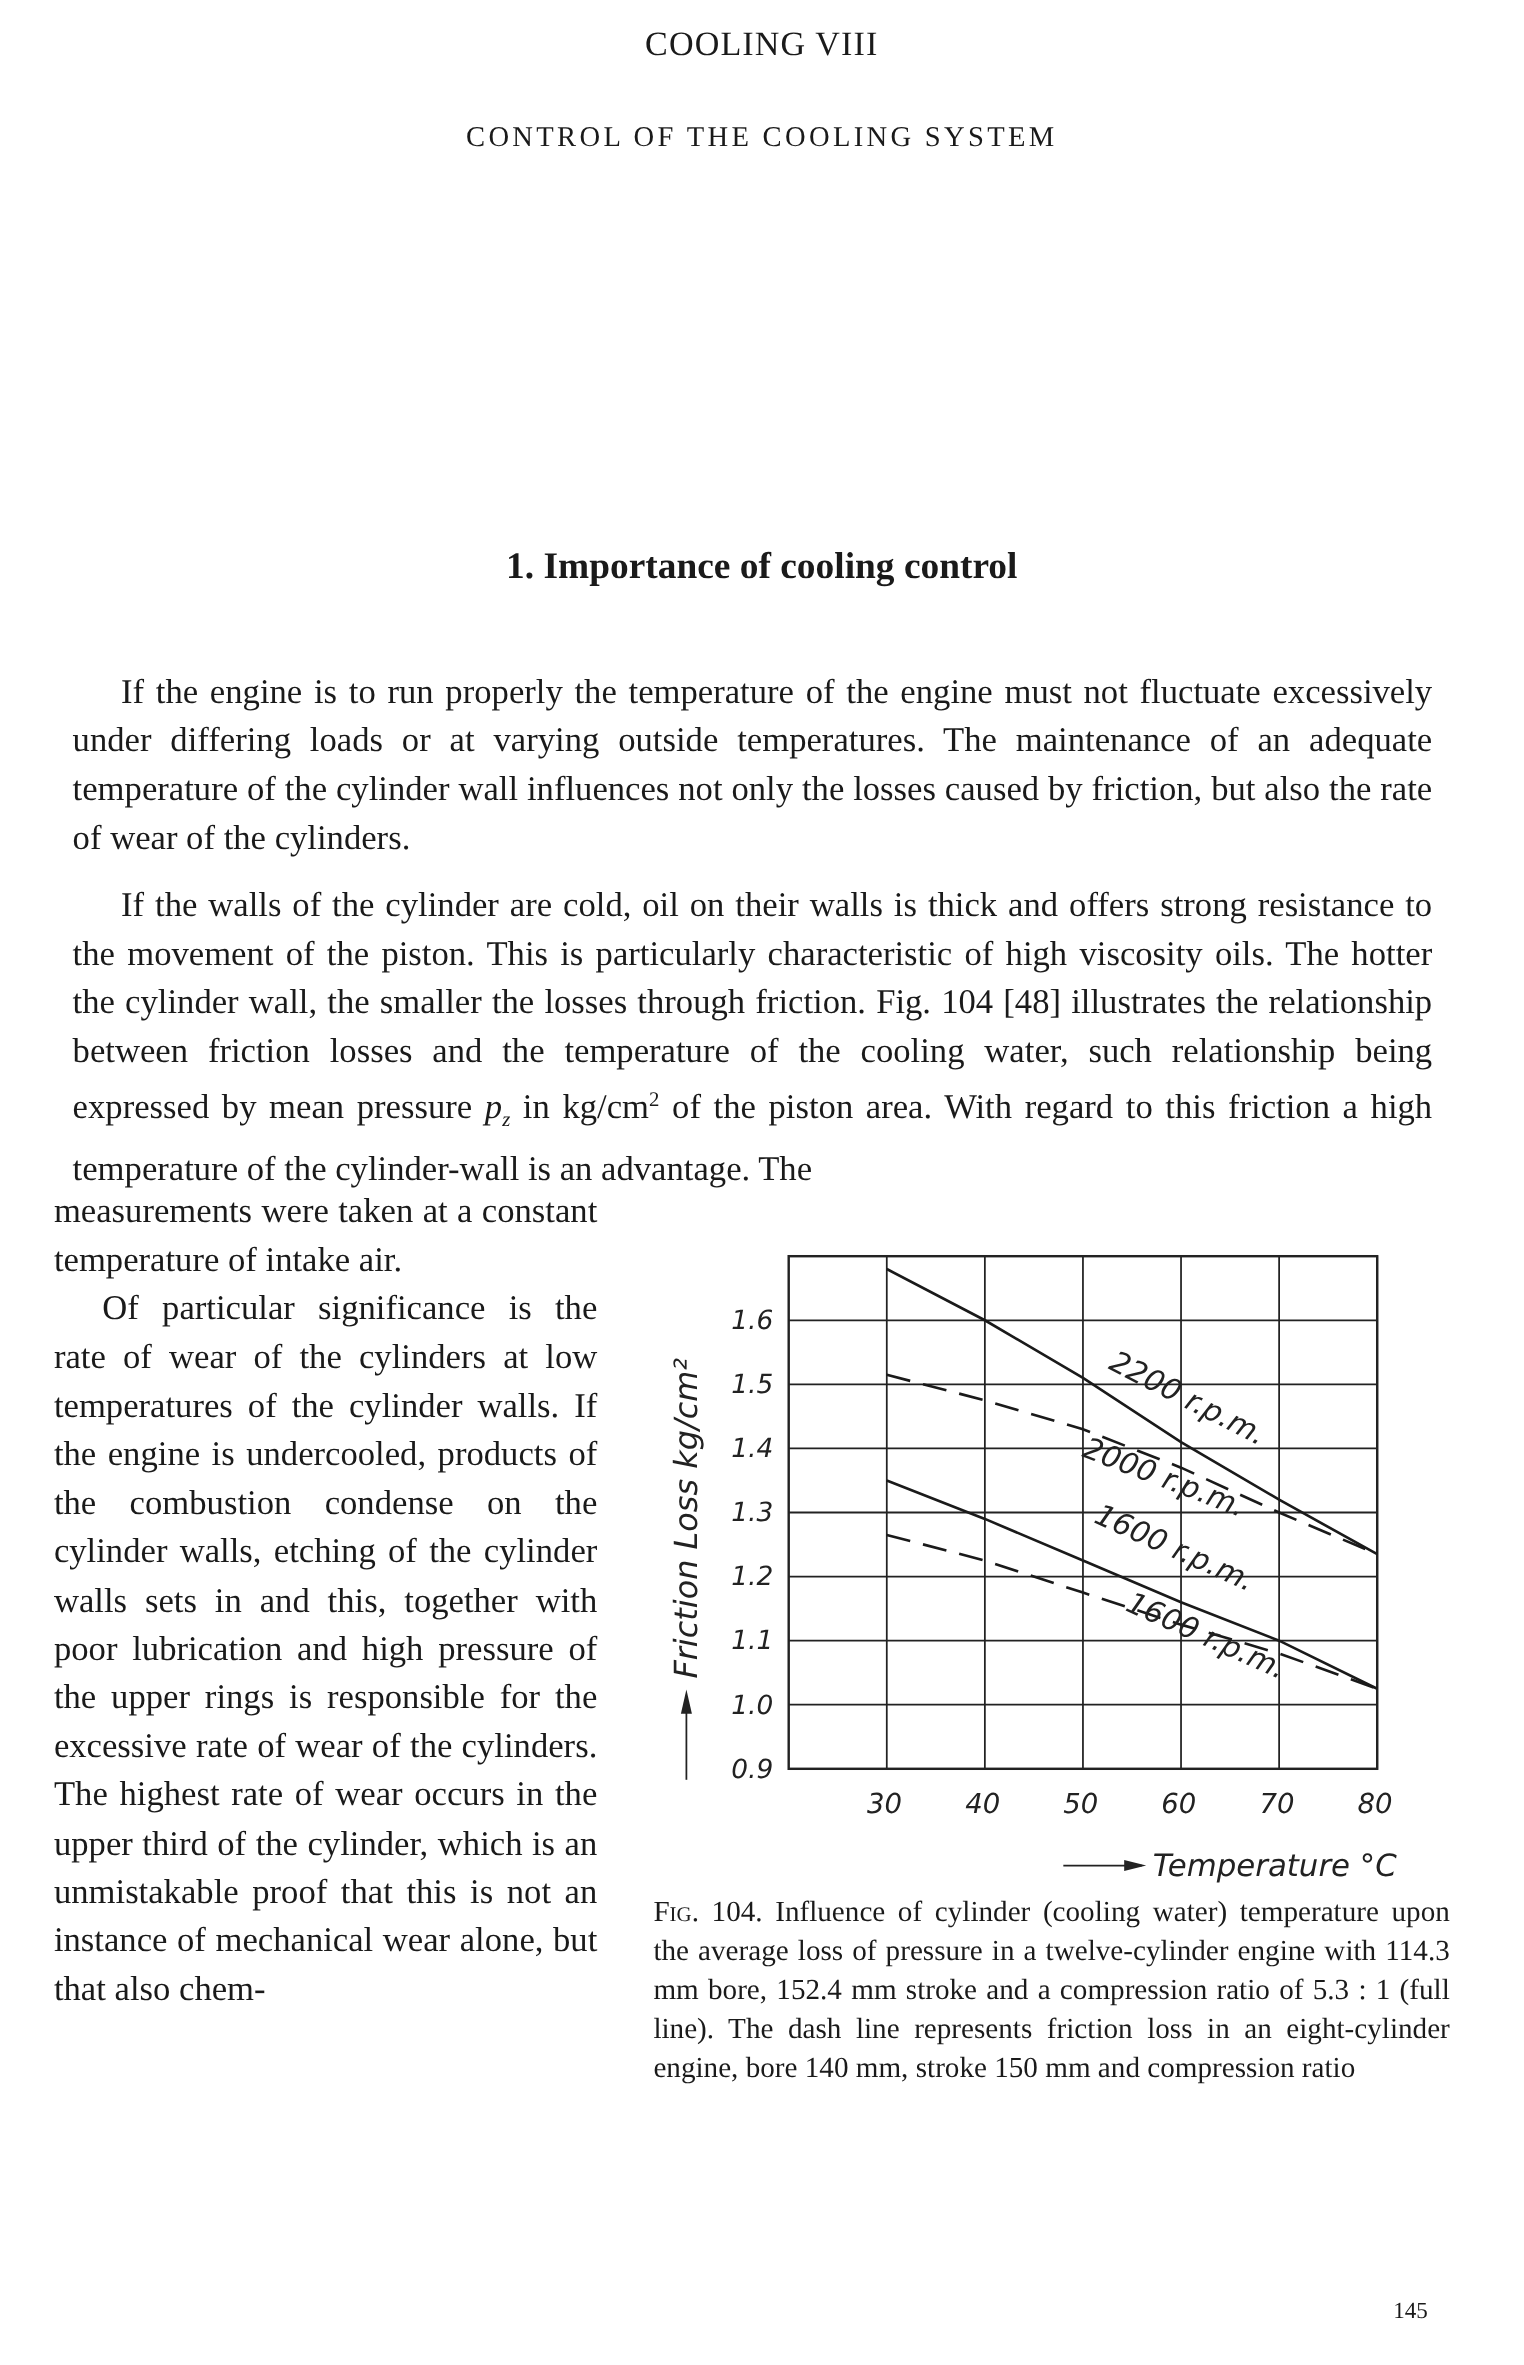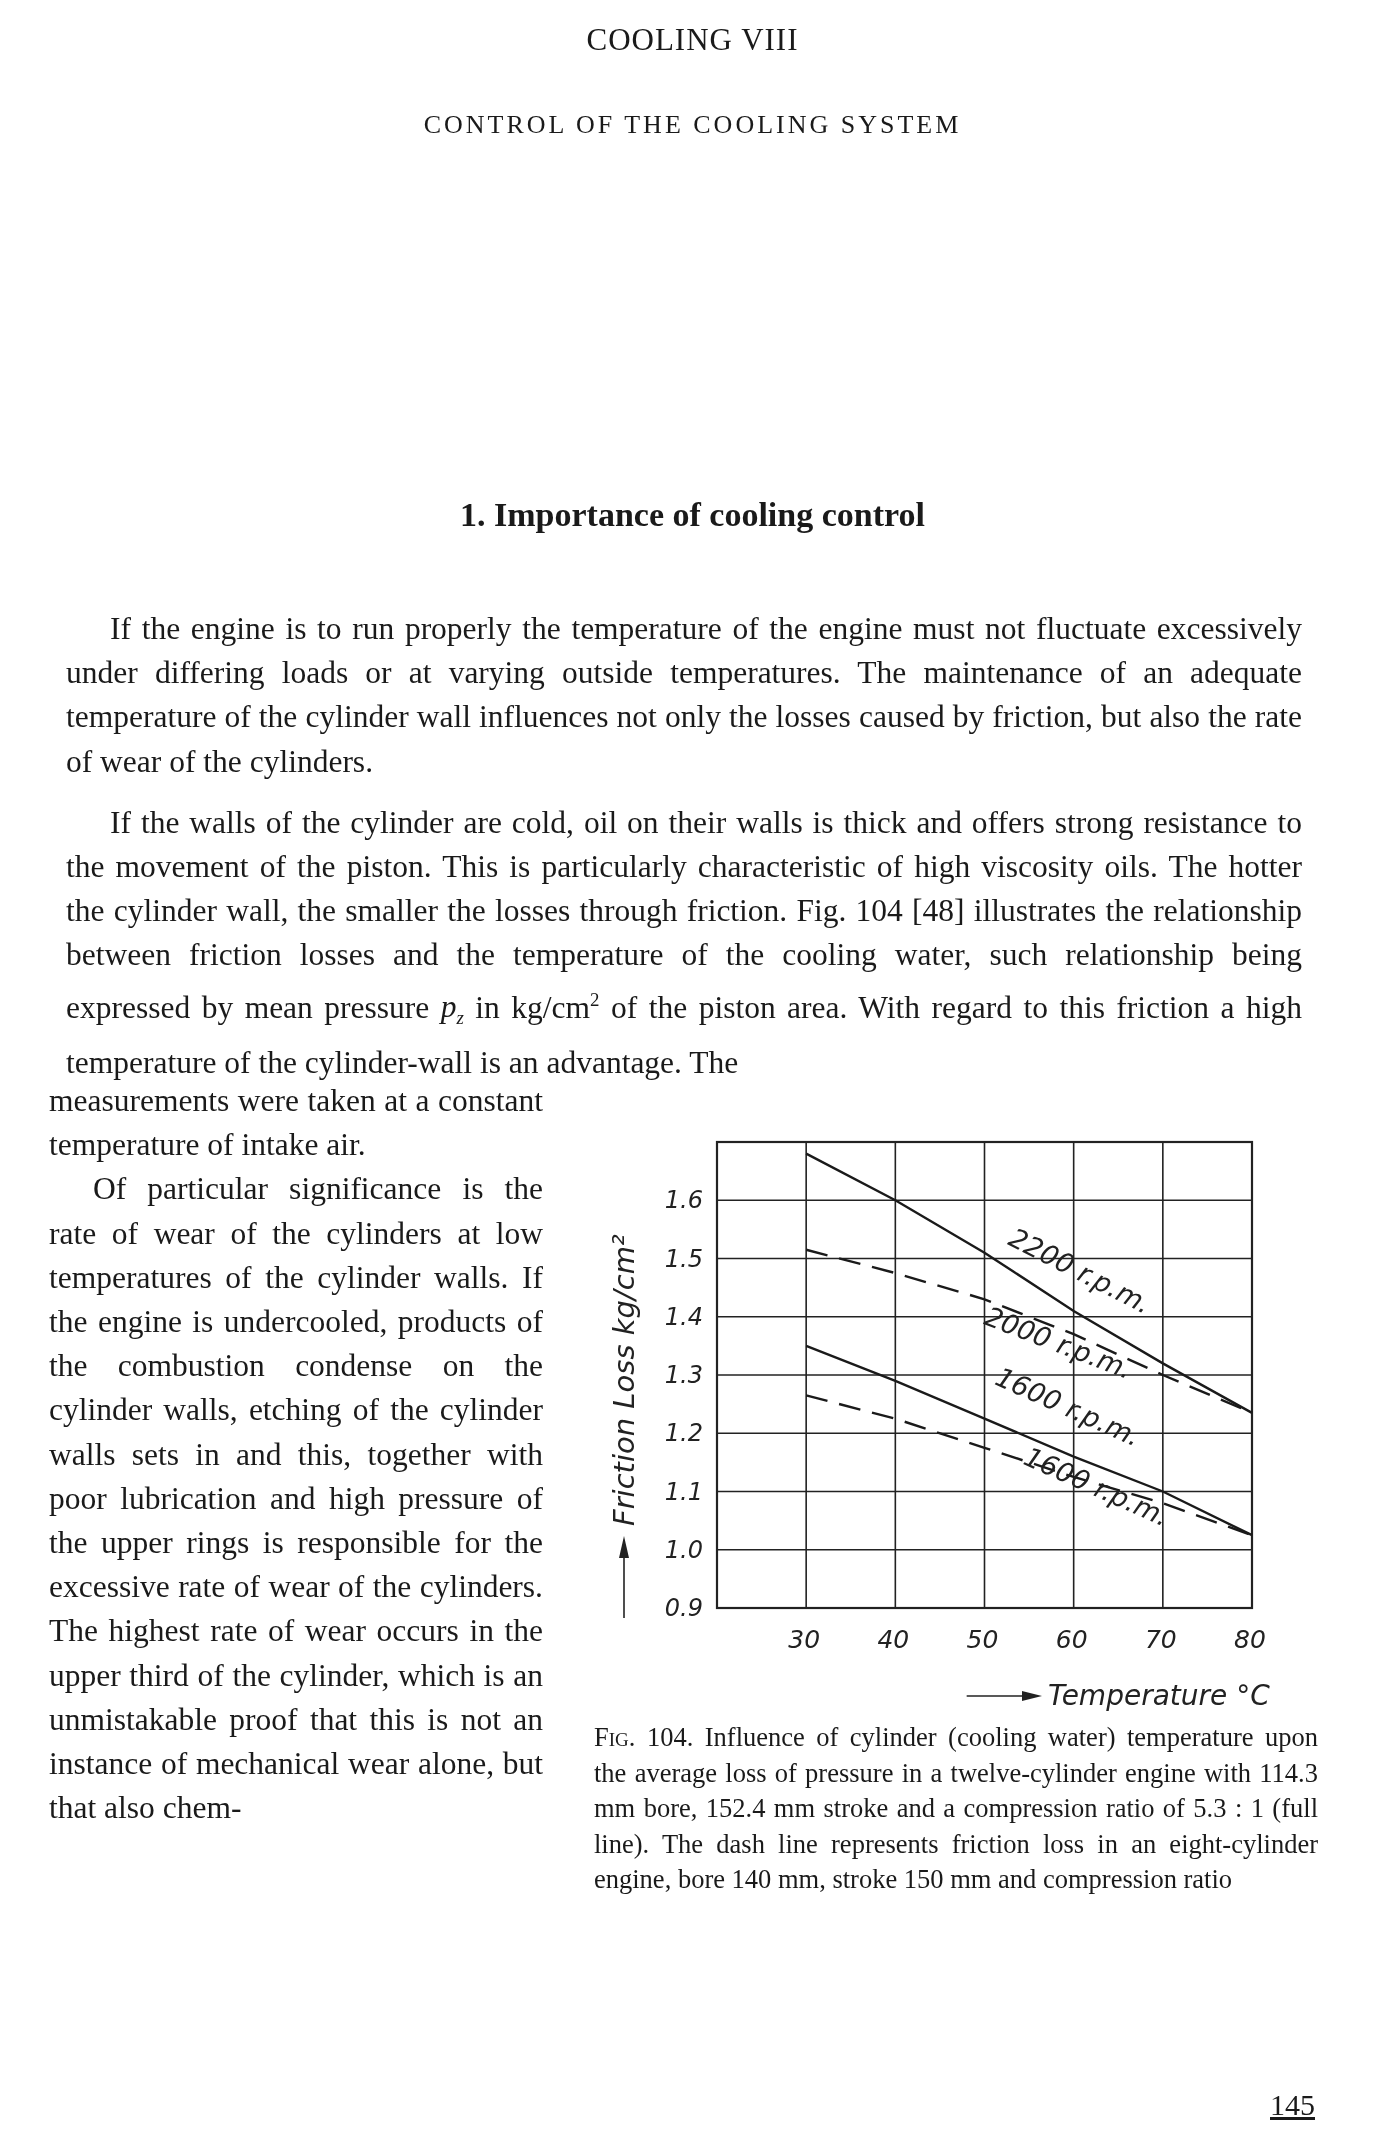--- a/index.html
+++ b/index.html
@@ -10,21 +10,21 @@
   .title { top:110px; left:0; width:1385px; text-align:center; font-size:26px; letter-spacing:3px; }
   .section { top:496px; left:0; width:1385px; text-align:center; font-size:34px; font-weight:bold; }
   .para { font-size:31.5px; line-height:44.2px; text-align:justify; margin:17px; }
   .full { left:49px; width:1270px; }
   .indent { text-indent:44px; }
   .left-col { left:49px; width:494px; top:1079px; }
   .left-col p { margin:0; font-size:31.5px; line-height:44.2px; text-align:justify; }
   .caption { left:594px; width:724px; top:1720px; font-size:26.5px; line-height:35.5px; text-align:justify; }
   .caption .sc { font-variant:small-caps; }
   .caption-last { text-align:center; display:block; }
-  .pageno { right:70px; top:2088px; font-size:30px;text-decoration:underline; }
+  .pageno { right:87px; top:2088px; font-size:21px; }
   .chart { left:560px; top:1100px; width:760px; height:610px; }
   .chart svg { overflow:visible; }
   .axis-text { font-family:"DejaVu Sans", sans-serif; font-style:italic; fill:#222; }
 </style>
 </head>
 <body>
 
 <div class="abs chapter">COOLING VIII</div>
 <div class="abs title">CONTROL OF THE COOLING SYSTEM</div>
 <div class="abs section">1. Importance of cooling control</div>

